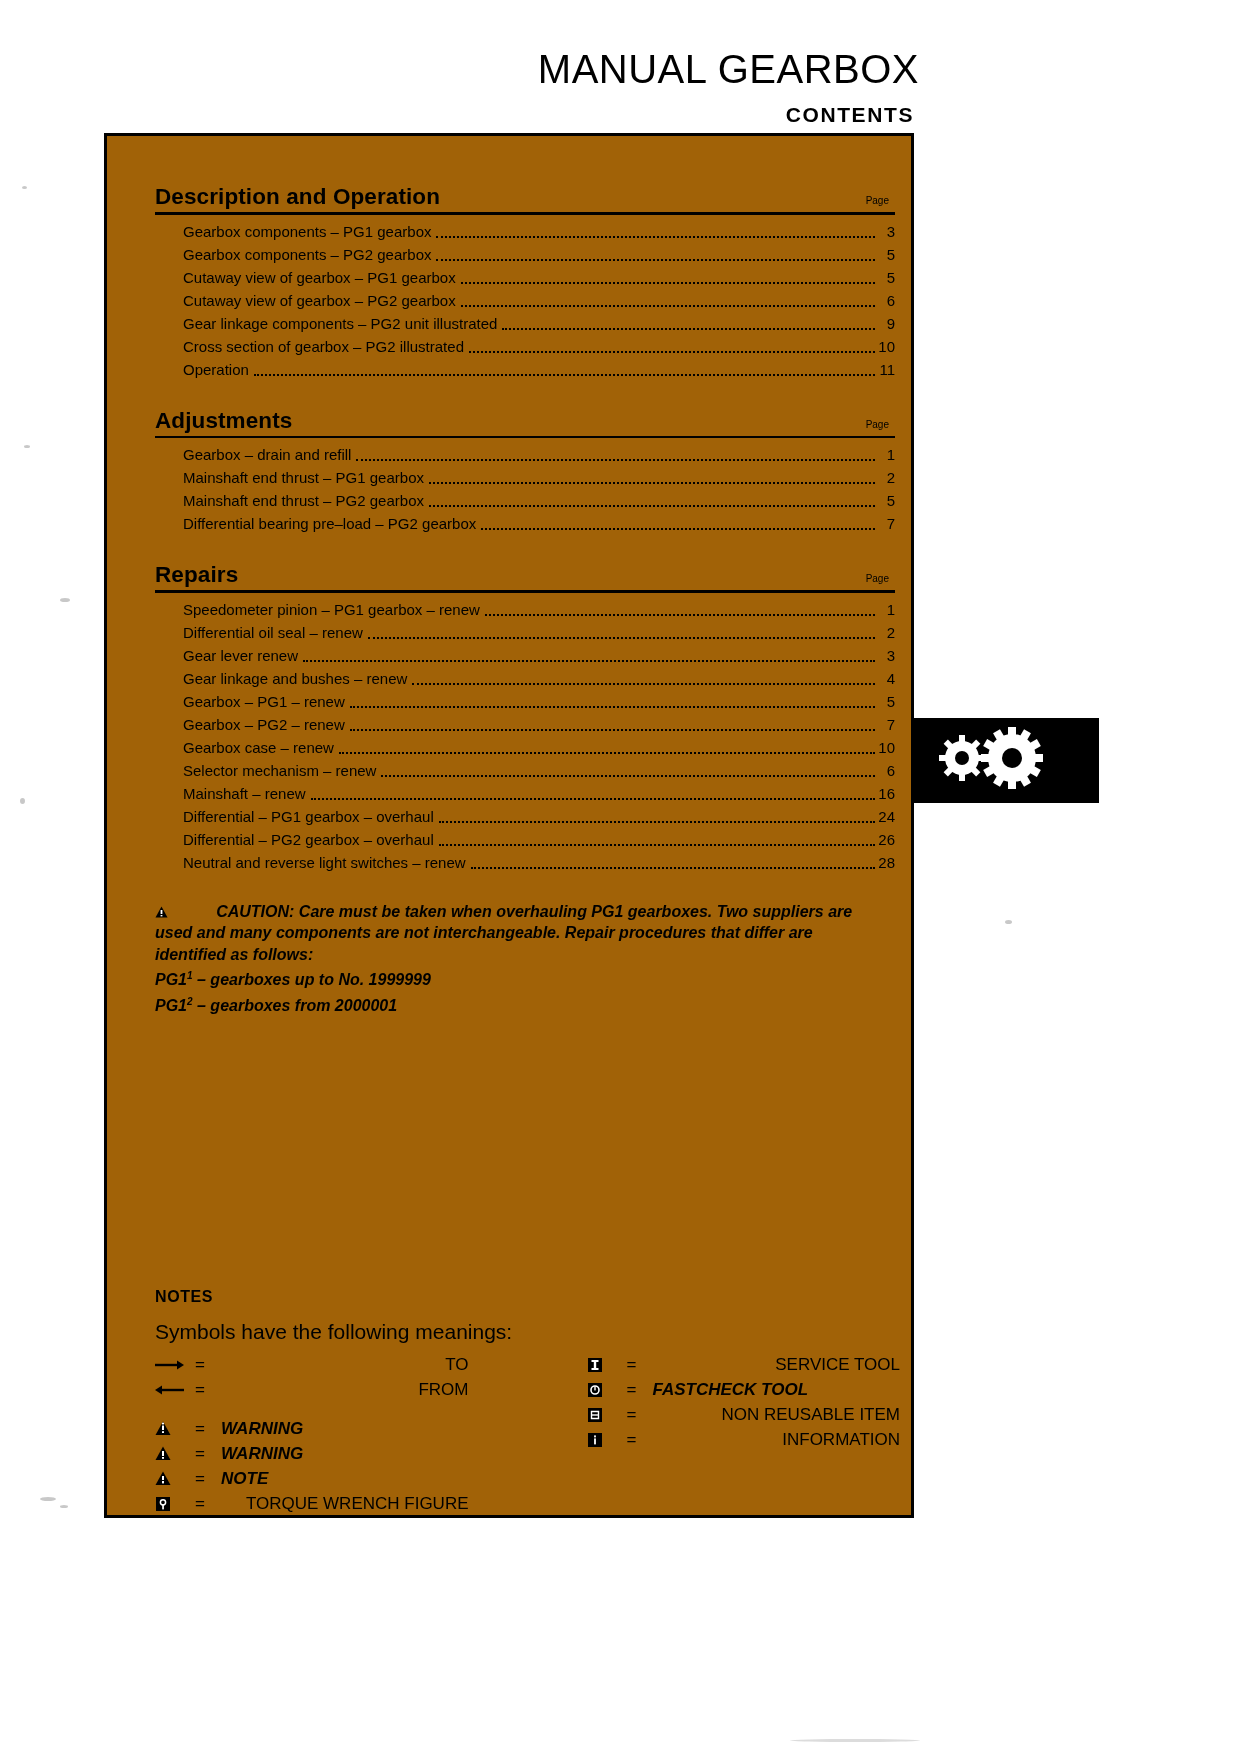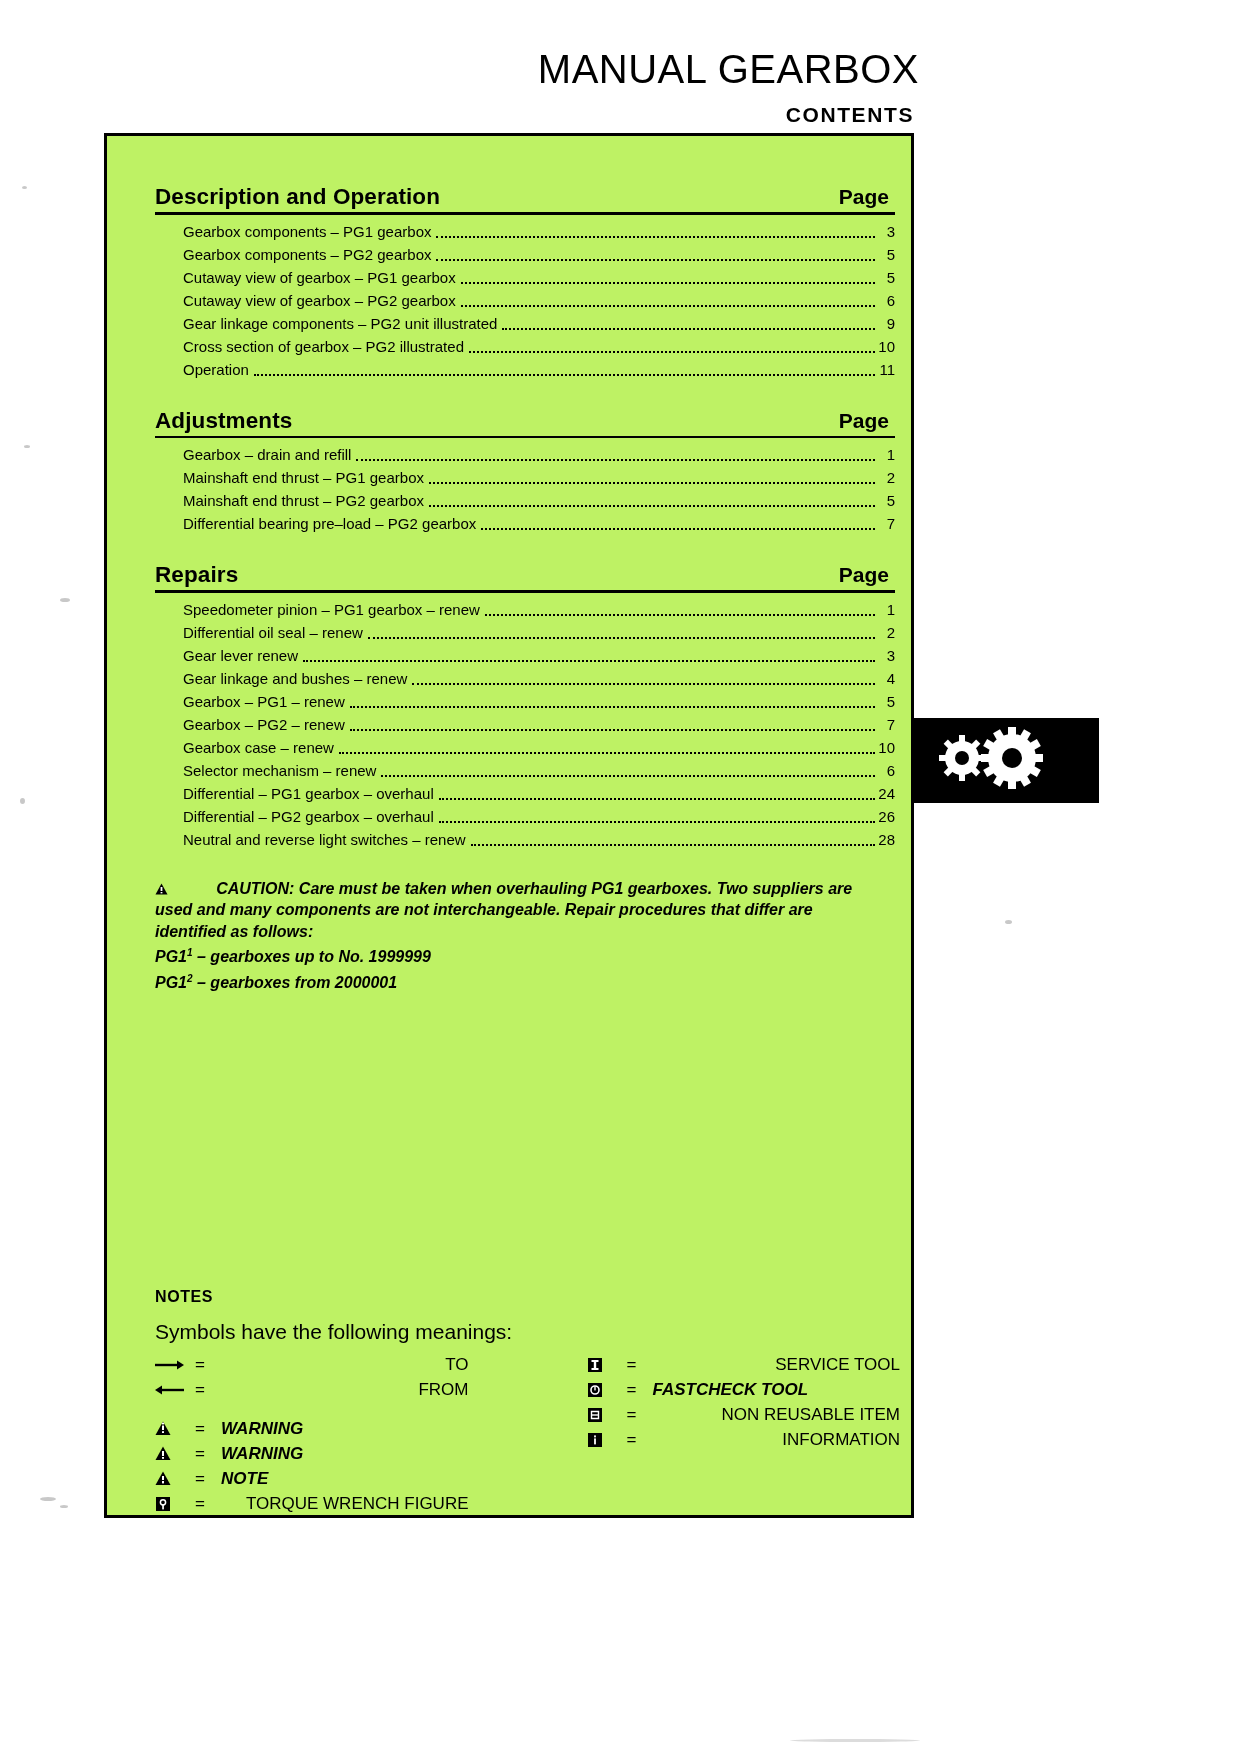--- a/index.html
+++ b/index.html
@@ -30,21 +30,21 @@
     font-size:21px; font-weight:bold; letter-spacing:1.6px;
     white-space:nowrap;
   }
 
   
   #frame {
     position:absolute;
     left:104px; top:133px;
     width:810px; height:1385px;
     border:3px solid #000;
-    background:#bef264;
+    background:#a16207;
   }
 
   
   #gear-tab {
     position:absolute; left:914px; top:718px;
     width:185px; height:85px; background:#000;
   }
   #gear-tab svg { position:absolute; left:22px; top:9px; }
 
   
@@ -53,21 +53,21 @@
     width:740px;
   }
 
   
   .section { margin-bottom:4px; }
   .sec-head-row {
     display:flex; align-items:baseline; justify-content:space-between;
     padding-bottom:2px;
   }
   .sec-title { font-size:22.5px; font-weight:bold; letter-spacing:.1px; }
-  .sec-page  { font-size:21px; font-weight:700; padding-right:6px; }
+  .sec-page  { font-size:10px; font-weight:400; padding-right:6px; }
   .sec-rule  { height:2.5px; background:#000; margin-bottom:5px; }
 
   
   .entry {
     display:flex; align-items:flex-end;
     font-size:15px; line-height:23px;
     padding-left:28px; white-space:nowrap;
     height:23px;
   }
   .entry .label { flex:0 0 auto; padding-right:5px; }
@@ -244,20 +244,25 @@
       </div>
       <div class="entry">
         <span class="label">Gearbox case  –  renew</span>
         <span class="dots"></span>
         <span class="pg">10</span>
       </div>
       <div class="entry">
         <span class="label">Selector mechanism  –  renew</span>
         <span class="dots"></span>
         <span class="pg">6</span>
+      </div>
+      <div class="entry">
+        <span class="label">Mainshaft  –  renew</span>
+        <span class="dots"></span>
+        <span class="pg">16</span>
       </div>
       <div class="entry">
         <span class="label">Differential  –  PG1 gearbox  –  overhaul</span>
         <span class="dots"></span>
         <span class="pg">24</span>
       </div>
       <div class="entry">
         <span class="label">Differential  –  PG2 gearbox  –  overhaul</span>
         <span class="dots"></span>
         <span class="pg">26</span>

